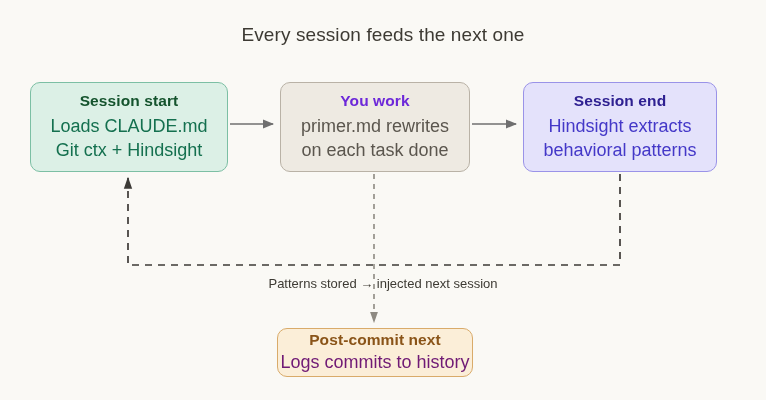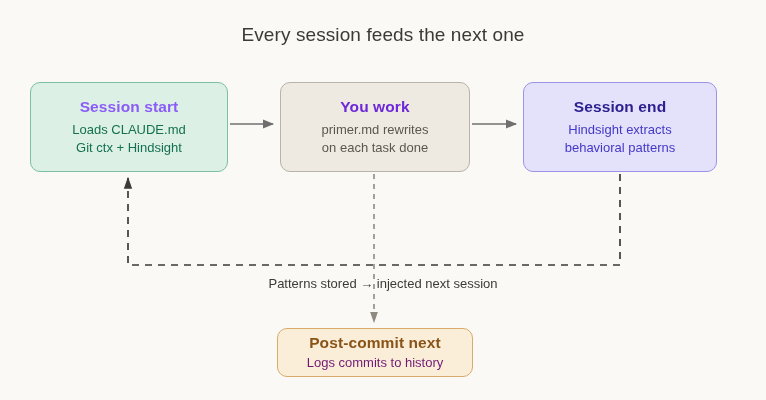--- a/index.html
+++ b/index.html
@@ -48,31 +48,31 @@
     justify-content: center;
     text-align: center;
   }
   .node .node-title {
     font-size: 15.5px;
     font-weight: bold;
     letter-spacing: 0.1px;
     margin-bottom: 5px;
   }
   .node .node-sub {
-    font-size: 13px;
+    font-size: 18px;
     line-height: 1.32;
   }
 
   
   #node-session-start {
     left: 30px; top: 82px; width: 198px; height: 90px;
     background: #dcf0e6;
     border-color: #7cbfa4;
   }
-  #node-session-start .node-title { color: #8b5cf6; }
+  #node-session-start .node-title { color: #14532d; }
   #node-session-start .node-sub   { color: #14704f; }
 
   
   #node-you-work {
     left: 280px; top: 82px; width: 190px; height: 90px;
     background: #eeeae2;
     border-color: #b9b2a6;
   }
   #node-you-work .node-title { color: #6d28d9; }
   #node-you-work .node-sub   { color: #5b564e; }

